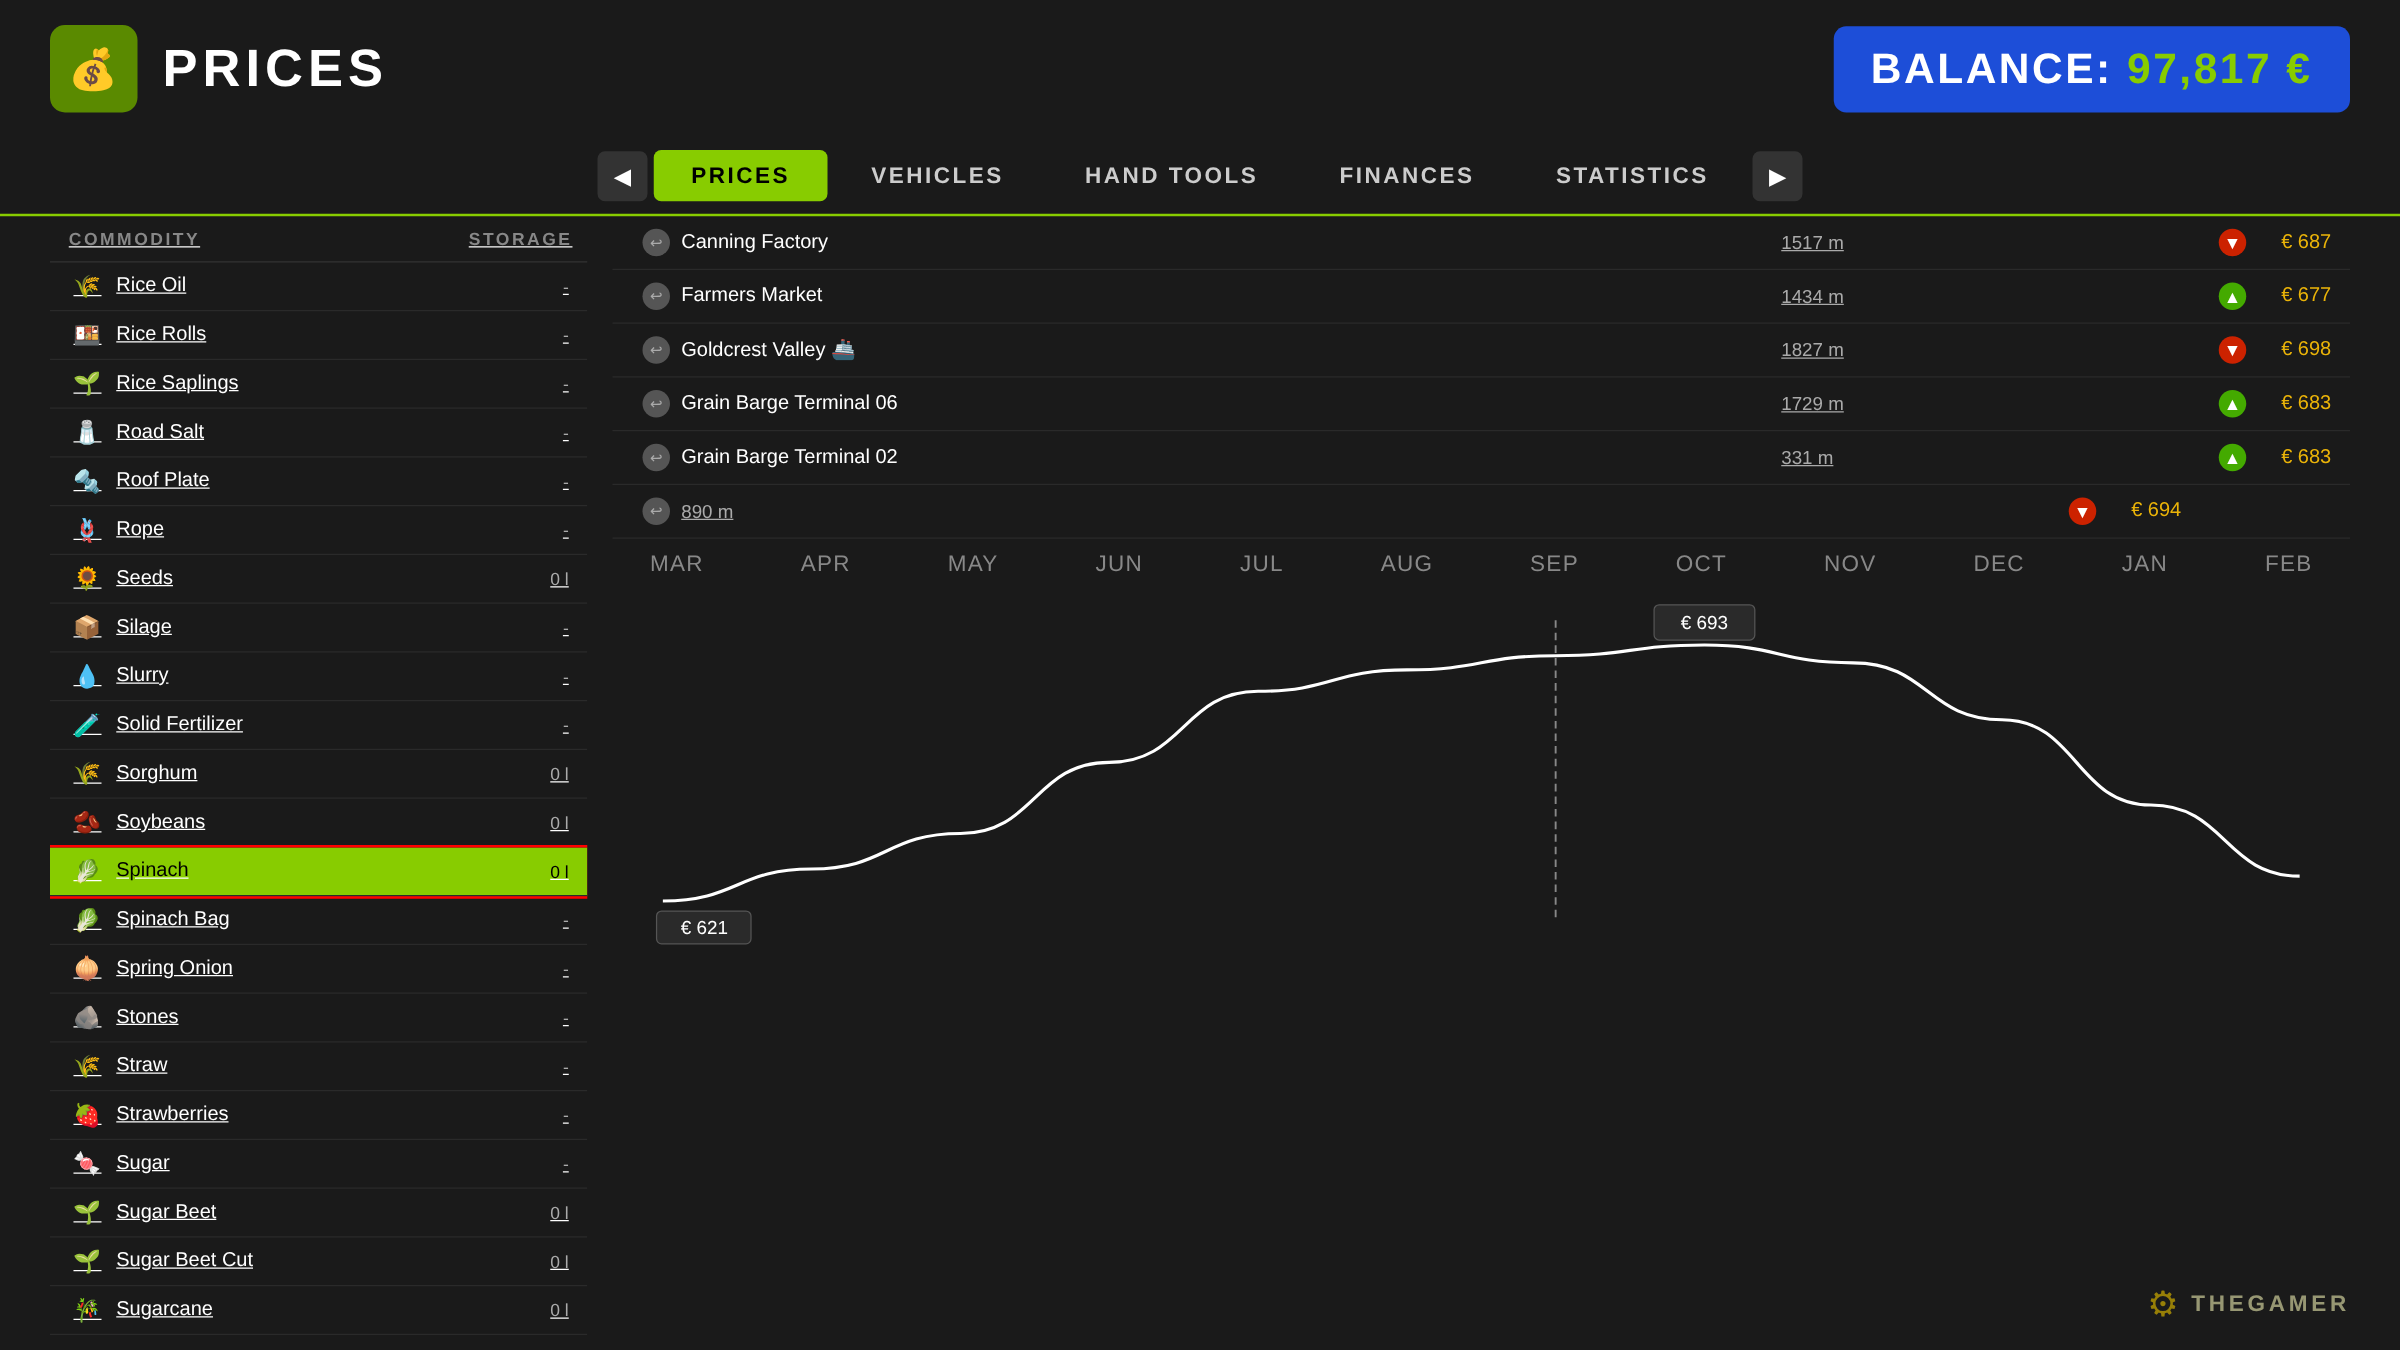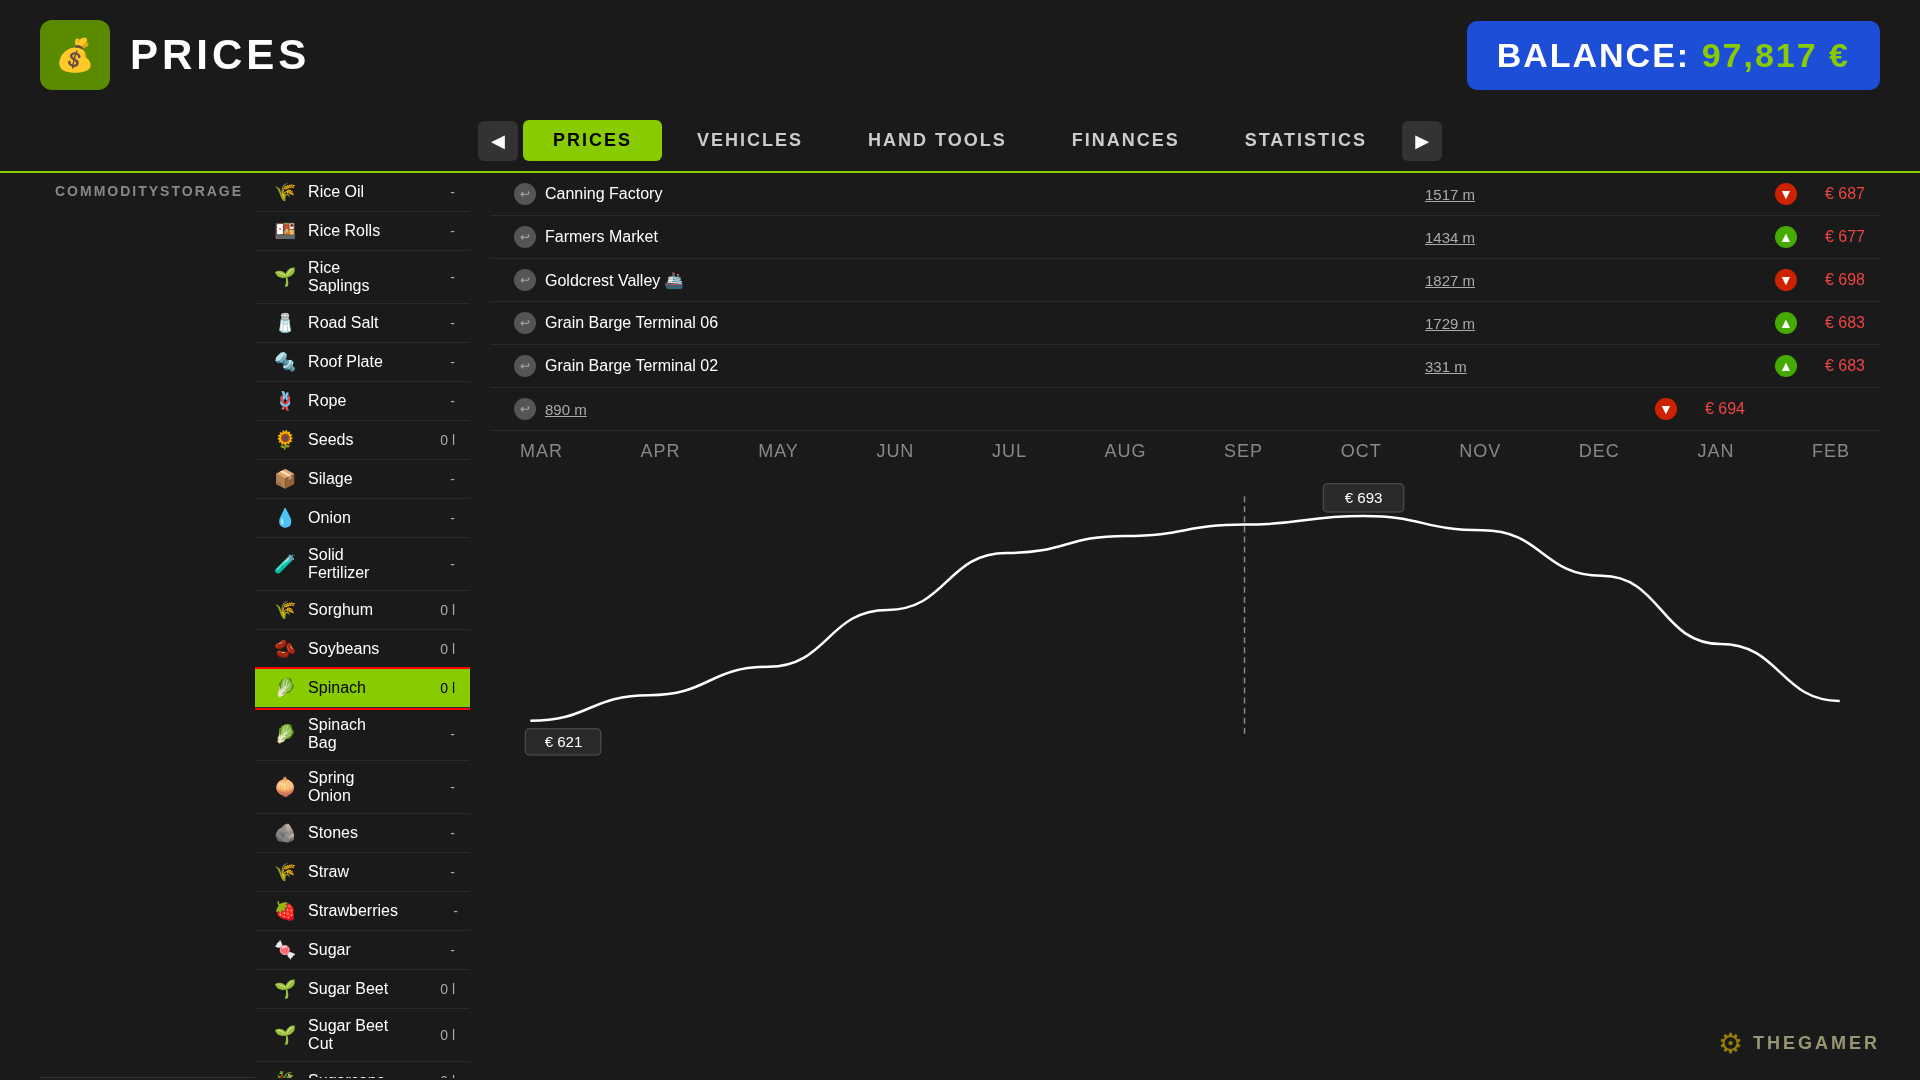--- a/index.html
+++ b/index.html
@@ -99,20 +99,22 @@
       height: calc(1080px - 175px);
       padding: 0 40px;
     }
 
     
     .commodity-panel {
       width: 430px;
       flex-shrink: 0;
       overflow: hidden;
       display: flex;
+      flex-direction: column;
+      text-decoration: underline;
     }
     .commodity-header {
       display: grid;
       grid-template-columns: 1fr 80px;
       padding: 10px 15px;
       color: #888888;
       font-size: 14px;
       letter-spacing: 2px;
       font-weight: bold;
       border-bottom: 1px solid #333;
@@ -226,21 +228,21 @@
     .price-indicator.up {
       background-color: #44aa00;
       color: #fff;
     }
     .price-indicator.down {
       background-color: #cc2200;
       color: #fff;
     }
     .price-value {
       font-size: 16px;
-      color: #ef4444;
+      color: #eab308;
       min-width: 60px;
       text-align: right;
     }
 
     
     .chart-area {
       flex: 1;
       position: relative;
       padding: 10px 0;
     }
@@ -347,21 +349,21 @@
     <span class="name">Seeds</span>
     <span class="storage">0 l</span>
   </div>
         <div class="commodity-item">
     <span class="icon">📦</span>
     <span class="name">Silage</span>
     <span class="storage">-</span>
   </div>
         <div class="commodity-item">
     <span class="icon">💧</span>
-    <span class="name">Onion</span>
+    <span class="name">Slurry</span>
     <span class="storage">-</span>
   </div>
         <div class="commodity-item">
     <span class="icon">🧪</span>
     <span class="name">Solid Fertilizer</span>
     <span class="storage">-</span>
   </div>
         <div class="commodity-item">
     <span class="icon">🌾</span>
     <span class="name">Sorghum</span>

